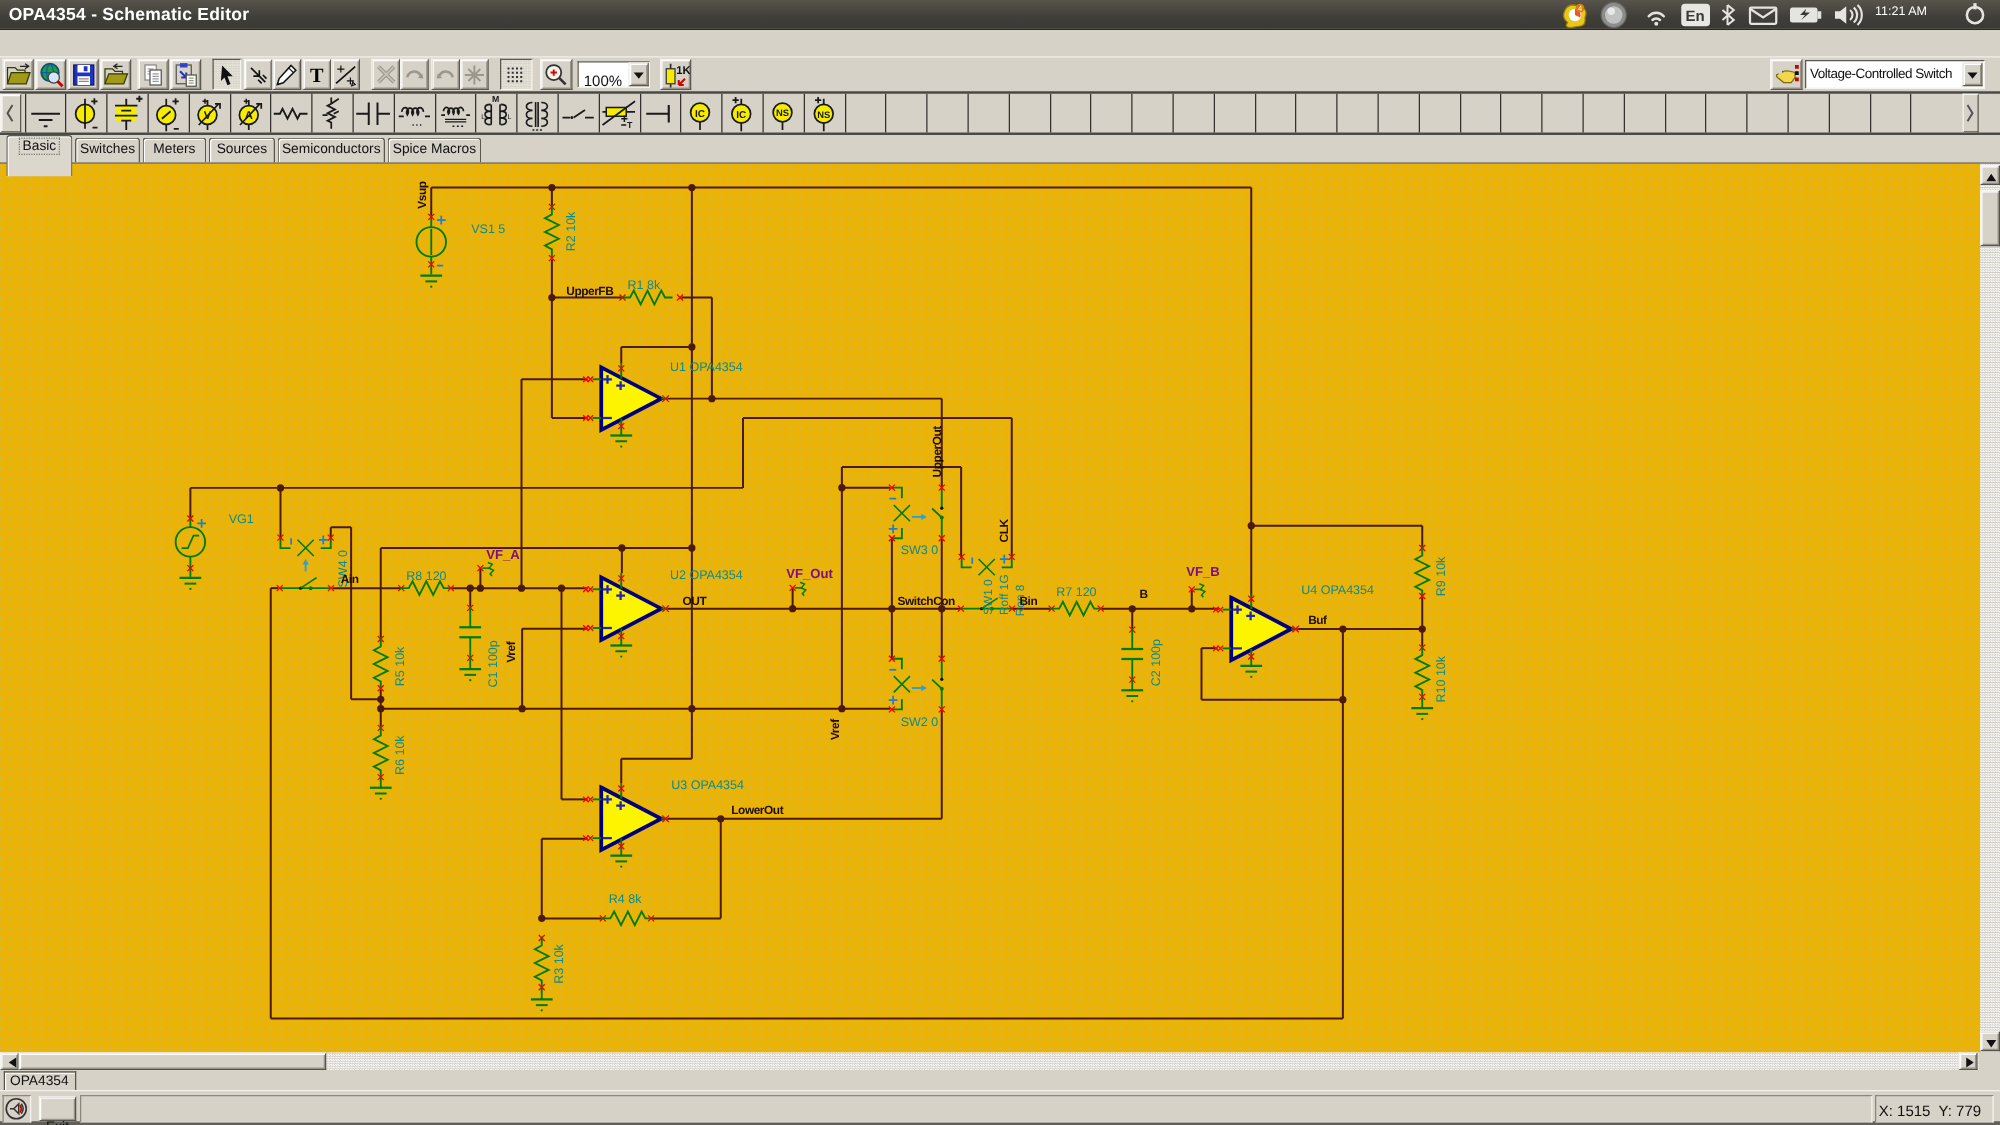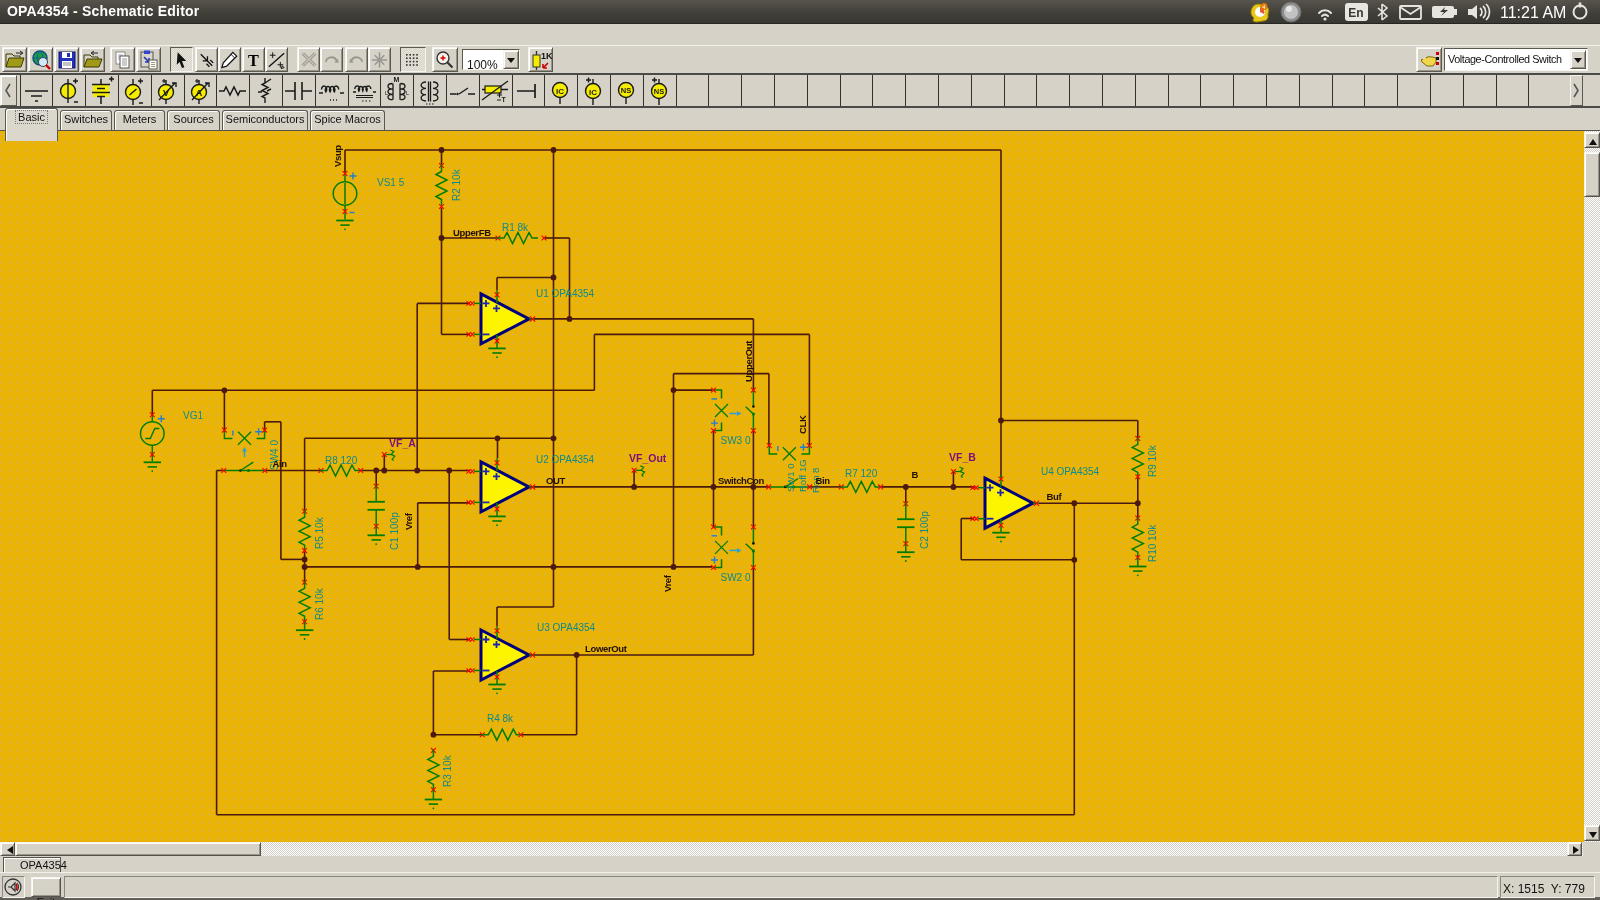--- a/index.html
+++ b/index.html
@@ -1,19 +1,19 @@
 <!DOCTYPE html>
 <html><head><meta charset="utf-8"><style>
 * { margin:0; padding:0; box-sizing:border-box; }
 html,body { width:1600px; height:900px; overflow:hidden; font-family:"Liberation Sans",sans-serif; }
 #root { position:relative; width:1600px; height:900px; background:#d6d2c8; }
 #titlebar { position:absolute; left:0; top:0; width:1600px; height:24px;
   background:linear-gradient(#57544c,#403e38 60%,#3a3833); border-bottom:1px solid #262522; }
 #title { position:absolute; left:7px; top:3px; color:#fff; font-size:14px; font-weight:bold; letter-spacing:0.2px; }
-#clock { position:absolute; left:1500px; top:4px; color:#fff; font-size:16px; }
+#clock { position:absolute; left:1500px; top:4px; color:#fff; font-size:10px; }
 #menubar { position:absolute; left:0; top:24px; width:1600px; height:21px; background:#d6d2c8; }
 .mi { position:absolute; top:3px; font-size:13px; color:#111; }
 .mi u { text-decoration:underline; }
 #toolbar { position:absolute; left:0; top:45px; width:1600px; height:28px; background:#d6d2c8;
   border-top:1px solid #f2f0ea; }
 .tbb { position:absolute; top:1px; height:25px; background:#d6d2c8;
   border:1px solid; border-color:#f6f4ee #5b594f #5b594f #f6f4ee; box-shadow:inset 1px 1px 0 #fff, inset -1px -1px 0 #989488;
   display:flex; align-items:center; justify-content:center; }
 .tbb.pressed { border-color:#5b594f #f6f4ee #f6f4ee #5b594f; box-shadow:none;
   background-image:repeating-conic-gradient(#e8e5dd 0% 25%, #d6d2c8 0% 50%); background-size:2px 2px; }
@@ -53,21 +53,21 @@
   background:repeating-conic-gradient(#fff 0% 25%, #d2cec6 0% 50%); background-size:2px 2px; }
 .sbtn { position:absolute; background:#d6d2c8; border:1px solid; border-color:#f6f4ee #55534b #55534b #f6f4ee;
   box-shadow:inset 1px 1px 0 #fff, inset -1px -1px 0 #989488; }
 .thumb { position:absolute; background:#d6d2c8; border:1px solid; border-color:#f6f4ee #55534b #55534b #f6f4ee;
   box-shadow:inset 1px 1px 0 #fff, inset -1px -1px 0 #989488; }
 .arr { position:absolute; width:0; height:0; border:4px solid transparent; }
 #corner { position:absolute; left:1583px; top:842px; width:17px; height:14px; background:#d6d2c8; }
 #doctabrow { position:absolute; left:0; top:856px; width:1600px; height:16px; background:#d6d2c8; }
 #doctab { position:absolute; left:3px; top:1px; width:58px; height:15px; background:#d6d2c8;
   border:1px solid #55534b; border-bottom:none; box-shadow:inset 1px 1px 0 #fff;
-  font-size:11px; color:#111; padding:1px 0 0 16px; }
+  font-size:11px; color:#111; padding:1px 0 0 4px; }
 #statusbar { position:absolute; left:0; top:872px; width:1600px; height:28px; background:#d6d2c8;
   border-top:1px solid #f2f0ea; border-bottom:3px solid #615f58; }
 .sunken { position:absolute; border:1px solid; border-color:#8a887e #f6f4ee #f6f4ee #8a887e; }
 #exitbtn { position:absolute; left:31px; top:4px; width:30px; height:20px; background:#d6d2c8;
   border:1px solid; border-color:#f6f4ee #55534b #55534b #f6f4ee; box-shadow:inset 1px 1px 0 #fff, inset -1px -1px 0 #989488;
   font-size:11px; color:#111; text-align:center; padding-top:18px; }
 #coords { position:absolute; left:1503px; top:9px; font-size:12px; color:#111; }
 </style></head><body>
 <div id="root">
 

